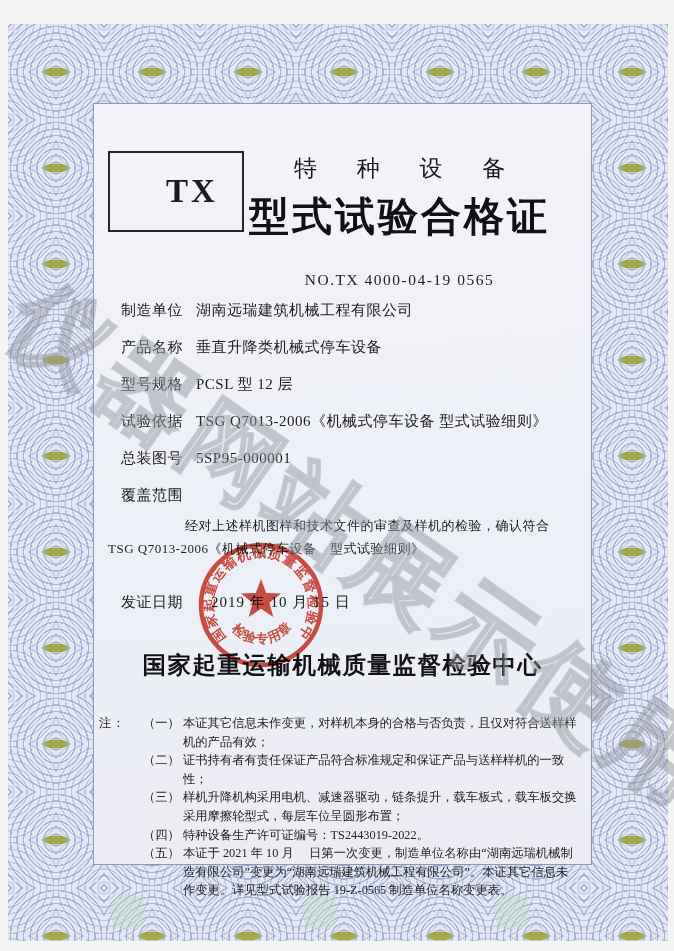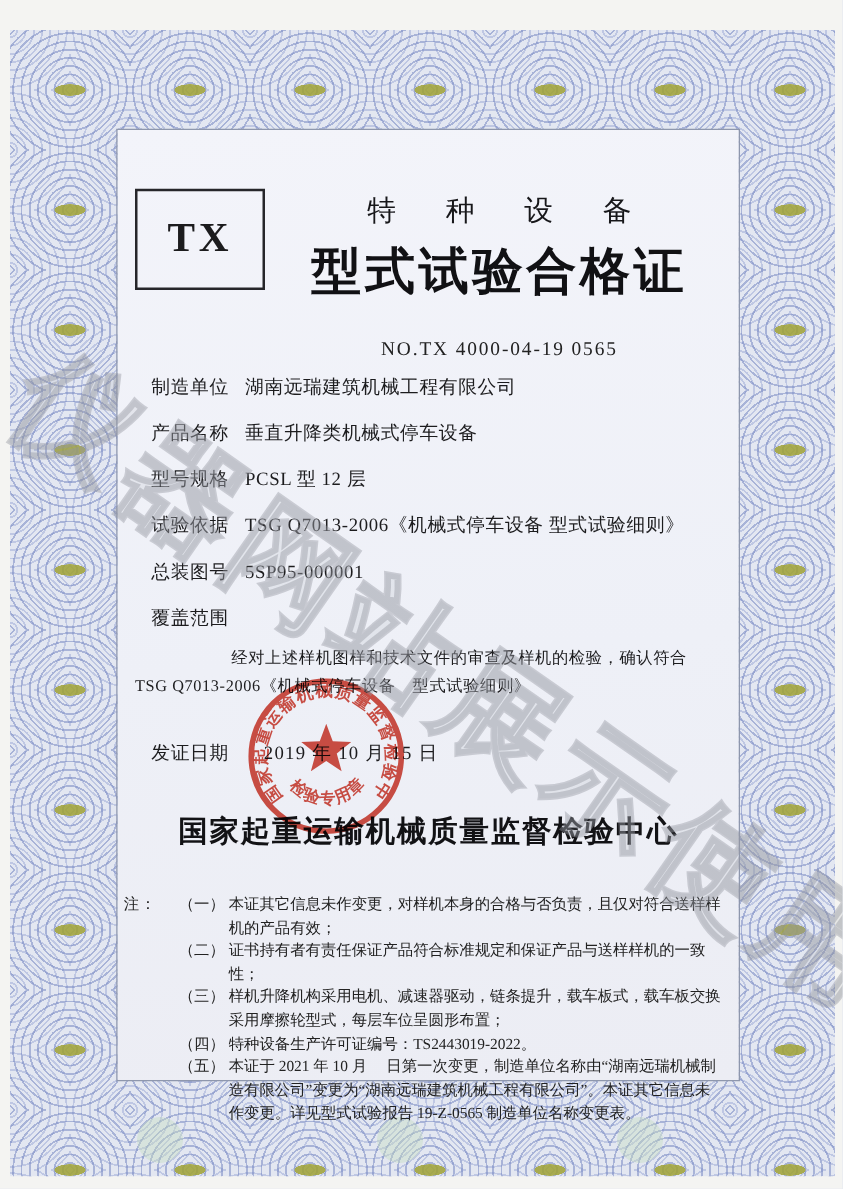--- a/index.html
+++ b/index.html
@@ -21,21 +21,21 @@
     background-position:0 0,24px 24px,0 0,48px 48px;
   }
   
   .panel{
     position:absolute;left:93px;top:103px;width:497px;height:760px;
     background:linear-gradient(176deg,#f3f4fa 0%,#eef0f7 55%,#ecedf4 100%);
     border:1px solid #8e97ad;z-index:2;
   }
   .tx-box{
     position:absolute;left:14px;top:47px;width:100px;height:77px;
-    border:2px solid #26262a;display:flex;align-items:center;justify-content:center;
+    border:2px solid #26262a;display:flex;align-items:center;justify-content:center;padding-left:32px;
   }
   .tx-box span{font-size:33px;font-weight:bold;letter-spacing:3px;}
   .title-wrap{position:absolute;left:118px;right:4px;top:38px;text-align:center;margin-top:11px;}
   .title-small{font-size:23px;letter-spacing:17px;text-indent:17px;color:#17171a;}
   .title-main{font-size:40px;font-weight:bold;letter-spacing:3px;margin-top:5px;color:#111114;}
   .no-line{font-size:15.5px;letter-spacing:1.5px;margin-top:27px;color:#222;}
   .fields{position:absolute;left:27px;right:14px;top:196px;}
   .frow{display:flex;height:37px;align-items:flex-start;font-size:15px;line-height:21px;}
   .flabel{width:62px;flex:none;letter-spacing:0.5px;}
   .fvalue{margin-left:13px;letter-spacing:0.5px;}

